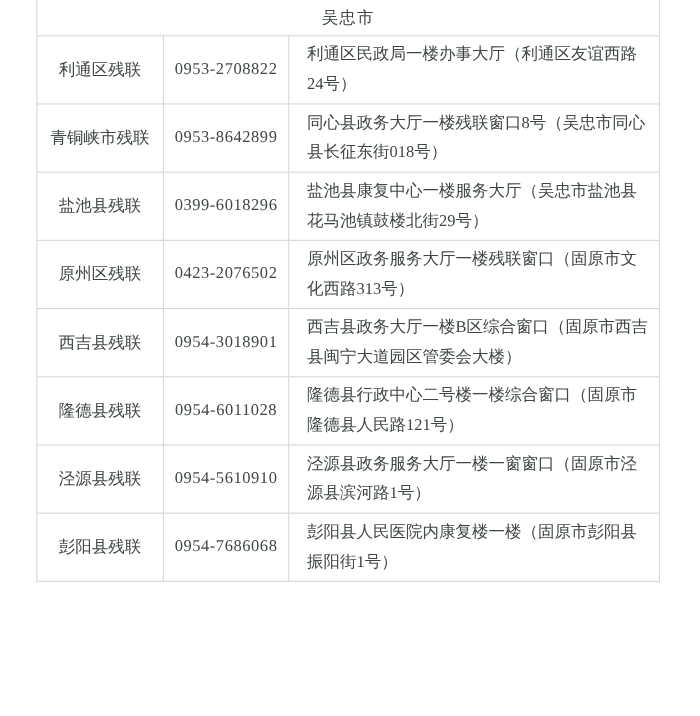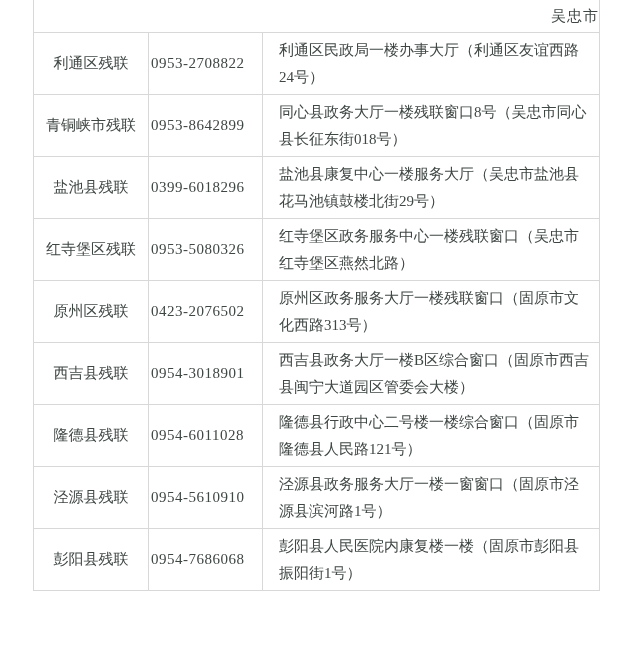--- a/index.html
+++ b/index.html
@@ -30,31 +30,31 @@
   table.contact-table col.c2 { width: 114px; }
   table.contact-table col.c3 { width: 337px; }
   table.contact-table td {
     border: 1px solid #d8d8d8;
     vertical-align: middle;
     background: #ffffff;
   }
   table.contact-table tr:first-child td { border-top: none; }
   tr.hdr td {
     height: 32px;
-    text-align: right;
+    text-align: center;
     letter-spacing: 1px;
     padding: 0;
   }
   tr.row td { height: 57px; }
   td.name {
     text-align: center;
     padding: 0 2px;
   }
   td.phone {
-    text-align: left;
+    text-align: center;
     padding: 0 2px;
     letter-spacing: 0.5px;
     margin-left: 32px;
   }
   td.addr {
     text-align: left;
     padding: 2px 6px 2px 16px;
     line-height: 27px;
   }
 </style>
@@ -82,25 +82,20 @@
       <tr class="row">
         <td class="name">青铜峡市残联</td>
         <td class="phone">0953-8642899</td>
         <td class="addr">同心县政务大厅一楼残联窗口8号（吴忠市同心县长征东街018号）</td>
       </tr>
       <tr class="row">
         <td class="name">盐池县残联</td>
         <td class="phone">0399-6018296</td>
         <td class="addr">盐池县康复中心一楼服务大厅（吴忠市盐池县花马池镇鼓楼北街29号）</td>
       </tr>
-      <tr class="row">
-        <td class="name">红寺堡区残联</td>
-        <td class="phone">0953-5080326</td>
-        <td class="addr">红寺堡区政务服务中心一楼残联窗口（吴忠市红寺堡区燕然北路）</td>
-      </tr>
 
 
       <tr class="row">
         <td class="name">原州区残联</td>
         <td class="phone">0423-2076502</td>
         <td class="addr">原州区政务服务大厅一楼残联窗口（固原市文化西路313号）</td>
       </tr>
       <tr class="row">
         <td class="name">西吉县残联</td>
         <td class="phone">0954-3018901</td>

